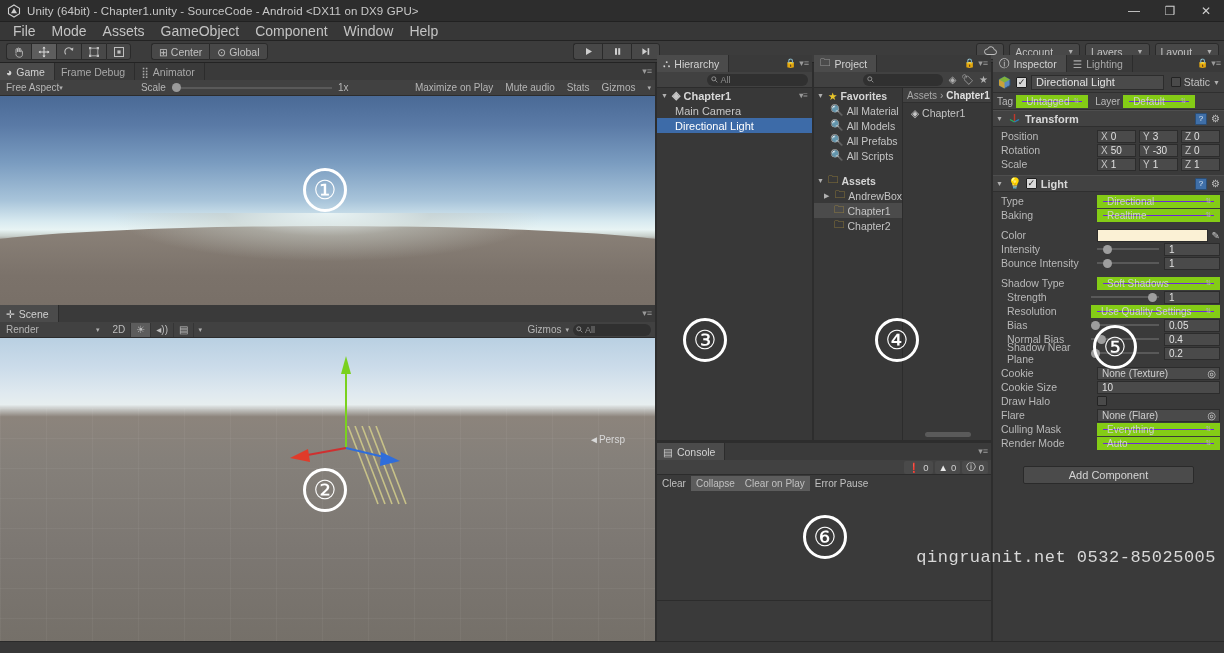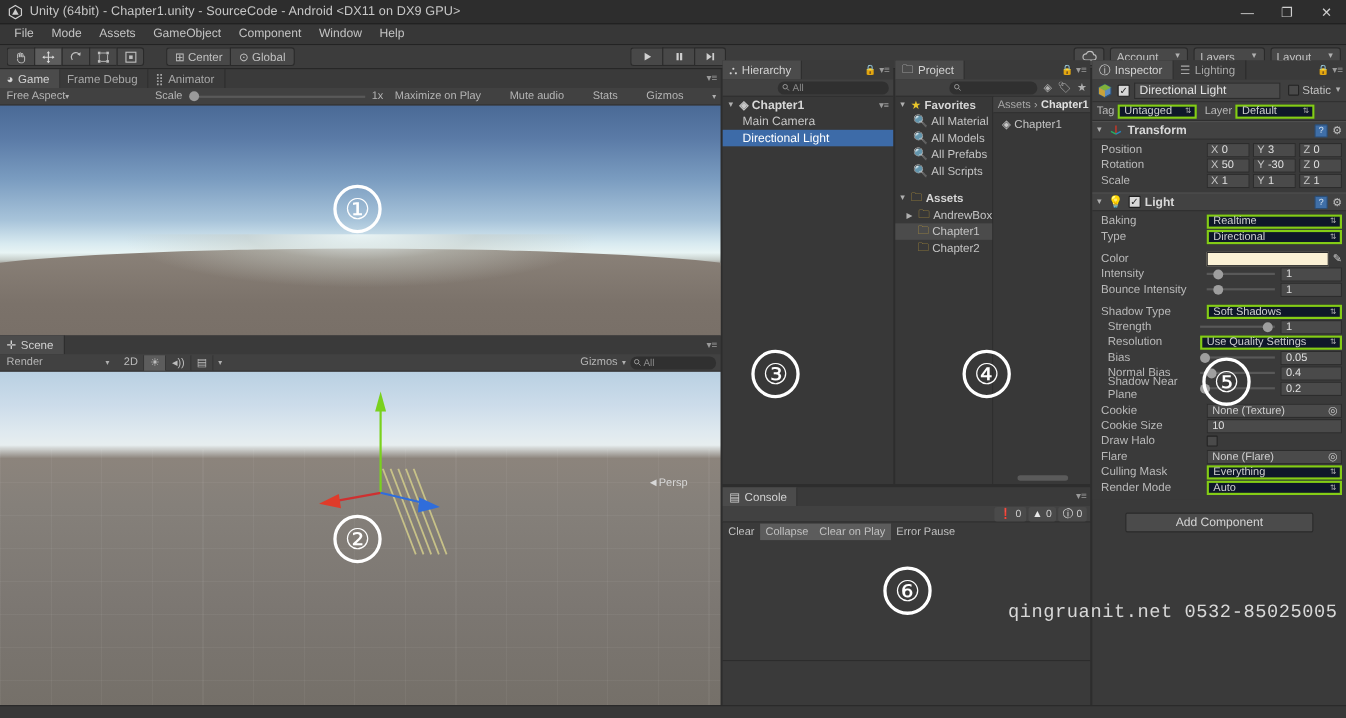--- a/index.html
+++ b/index.html
@@ -34,21 +34,21 @@
   }
 
   
   .menubar {
     height: 19px; background: #373737;
     display: flex; align-items: center; padding-left: 5px;
     border-bottom: 1px solid #232323;
   }
   .menu-item {
     padding: 0 8px; height: 19px; line-height: 19px;
-    color: #c4c4c4; font-size: 11px;
+    color: #c4c4c4; font-size: 14px;
   }
 
   
   .toolbar {
     height: 22px; background: #3c3c3c;
     border-bottom: 1px solid #232323;
     display: flex; align-items: center; position: relative;
   }
   .tool-group { display: flex; margin-left: 6px; }
   .tbtn {
@@ -119,21 +119,21 @@
   }
   .gv-aspect { padding-left: 6px; }
   .gv-scalelabel { margin-left: 78px; }
   .slider-track {
     width: 160px; height: 2px; background: #595959; position: relative; margin: 0 6px;
   }
   .slider-knob {
     width: 9px; height: 9px; border-radius: 50%; background: #9a9a9a;
     position: absolute; top: -4px;
   }
-  .gv-right { position: absolute; right: 4px; display: flex; gap: 26px; align-items: center; }
+  .gv-right { position: absolute; right: 4px; display: flex; gap: 12px; align-items: center; }
   .game-render {
     width: 655px; height: 209px; position: relative; overflow: hidden;
     background: linear-gradient(to bottom,
       #4a6a96 0%, #5a7aa6 14%, #7a9cc0 32%, #a8c4da 50%,
       #d8eaf0 60%, #e8f4f4 64%, #c8d0cc 67%,
       #8a8078 70%, #7e756d 78%, #776e66 100%);
   }
   .game-horizon {
     position: absolute; left: -10%; top: 56%; width: 120%; height: 50%;
     background: radial-gradient(ellipse 60% 100% at 50% 0%,
@@ -270,21 +270,21 @@
   }
   .chk-empty {
     width: 10px; height: 10px; background: #4a4a4a; border: 1px solid #232323; border-radius: 1px;
   }
   .taglayer {
     height: 17px; display: flex; align-items: center; gap: 3px;
     padding: 0 4px; background: #3f3f3f; border-bottom: 1px solid #2f2f2f;
   }
   .tl-label { font-size: 10px; color: #b9b9b9; }
   .dropdown {
-    height: 13px; background: #0f172a; border: 2px solid #84cc16;
+    height: 13px; background: #6d28d9; border: 6px solid #84cc16;
     display: flex; align-items: center; justify-content: space-between;
     padding: 0 3px 0 4px; color: #cfcfcf; font-size: 10px;
   }
   .comp-header {
     height: 17px; background: #424242; display: flex; align-items: center;
     gap: 4px; padding-left: 3px; border-top: 1px solid #4e4e4e;
     border-bottom: 1px solid #2f2f2f; position: relative;
   }
   .comp-title { font-weight: bold; color: #d8d8d8; font-size: 11px; }
   .comp-right { position: absolute; right: 4px; display: flex; gap: 4px; align-items: center; }
@@ -830,30 +830,30 @@
       <span style="color:#e8c32a;font-size:11px">💡</span>
       <span class="chk">✓</span>
       <span class="comp-title">Light</span>
       <span class="comp-right">
         <span class="book-icon">?</span>
         <span style="color:#c0c0c0;font-size:10px">⚙</span>
       </span>
     </div>
     <div class="comp-body">
       <div class="prop-row">
+        <span class="prop-label">Type</span>
+        <div class="dropdown" style="flex:1">
+          <span>Directional</span>
+          <span class="caret">⇅</span>
+        </div>
+      </div>
+      <div class="prop-row">
         <span class="prop-label">Baking</span>
         <div class="dropdown" style="flex:1">
           <span>Realtime</span>
-          <span class="caret">⇅</span>
-        </div>
-      </div>
-      <div class="prop-row">
-        <span class="prop-label">Type</span>
-        <div class="dropdown" style="flex:1">
-          <span>Directional</span>
           <span class="caret">⇅</span>
         </div>
       </div>
       <div style="height:6px"></div>
       <div class="prop-row">
         <span class="prop-label">Color</span>
         <div class="color-swatch"></div>
         <span style="margin-left:4px;color:#c8c8c8;font-size:10px">✎</span>
       </div>
       <div class="prop-row">

